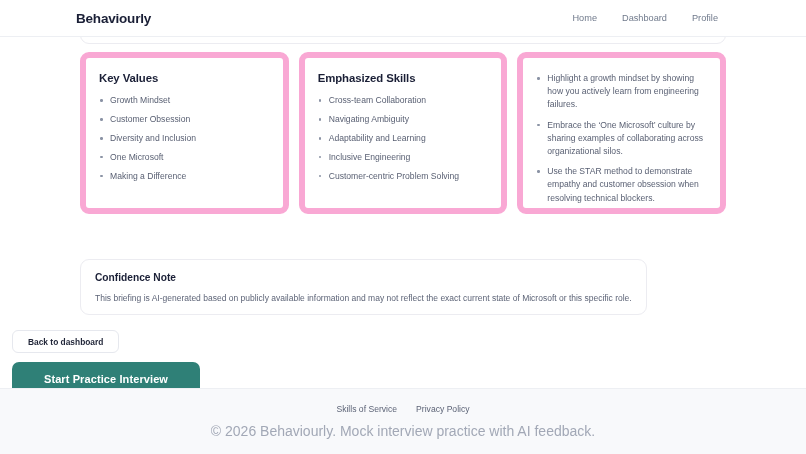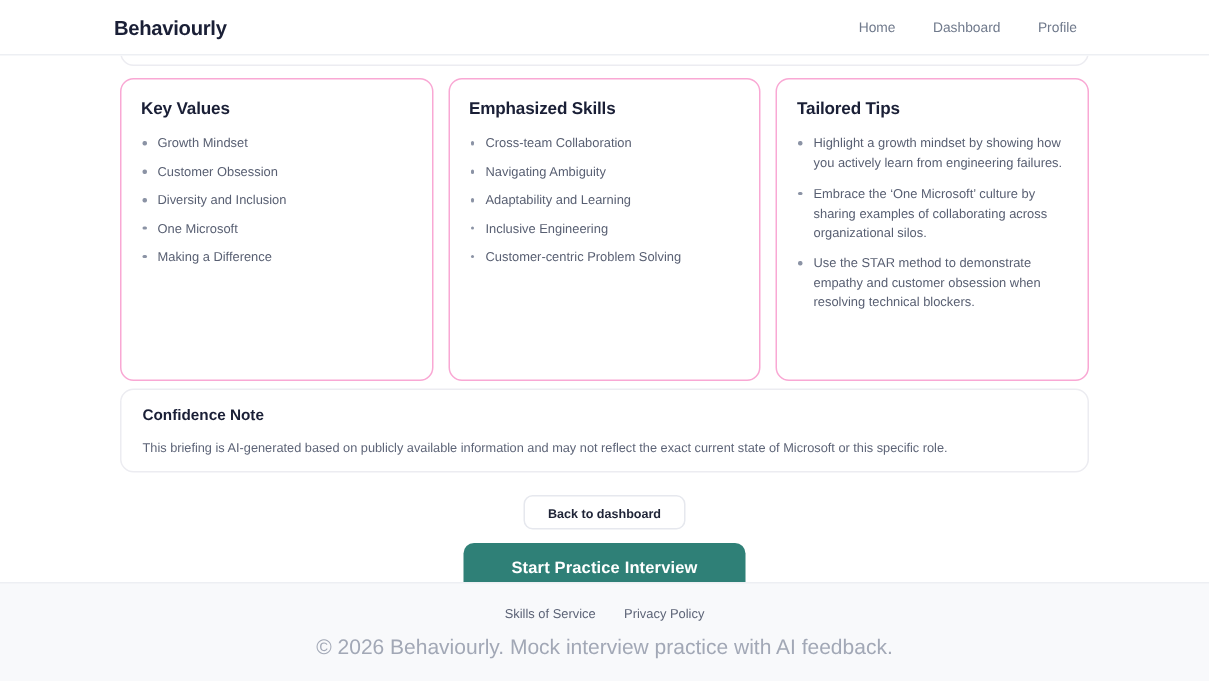--- a/index.html
+++ b/index.html
@@ -84,25 +84,25 @@
     position: absolute;
     left: 80px;
     top: 15px;
     width: 646px;
     display: flex;
     gap: 10px;
   }
 
   .card {
     background: #ffffff;
-    border: 1px solid #f9a8d4;
+    border: 6px solid #f9a8d4;
     border-radius: 9px;
     padding: 14px 14px 14px 13px;
     width: 209px;
-    height: 202px;
+    height: 162px;
     overflow: hidden;
   }
 
   .card-title {
     font-size: 11.4px;
     font-weight: 700;
     color: #1a1f36;
     letter-spacing: -0.1px;
     margin-bottom: 10px;
   }
@@ -136,21 +136,21 @@
   .bullets.tips li {
     line-height: 1.52;
     margin-bottom: 7.5px;
   }
 
   
   .note-card {
     position: absolute;
     left: 80px;
     top: 222px;
-    width: 646px;
+    width: 567px;
     height: 56px;
     background: #ffffff;
     border: 1px solid #ececf1;
     border-radius: 9px;
     padding: 12px 14px;
   }
 
   .note-title {
     font-size: 10.2px;
     font-weight: 700;
@@ -160,26 +160,26 @@
 
   .note-body {
     font-size: 8.5px;
     color: #5d6477;
     line-height: 1.4;
   }
 
   
   .actions {
     position: absolute;
-    left: 0;
+    left: 12px;
     right: 0;
     top: 293px;
     display: flex;
     flex-direction: column;
-    align-items: center;
+    align-items: flex-start;
   }
 
   .btn-secondary {
     display: inline-flex;
     align-items: center;
     justify-content: center;
     height: 23px;
     padding: 0 15px;
     background: #ffffff;
     border: 1px solid #e6e8ee;
@@ -278,21 +278,20 @@
         <ul class="bullets">
           <li>Cross-team Collaboration</li>
           <li>Navigating Ambiguity</li>
           <li>Adaptability and Learning</li>
           <li>Inclusive Engineering</li>
           <li>Customer-centric Problem Solving</li>
         </ul>
       </section>
 
       <section class="card">
-        <h2 class="card-title">Tailored Tips</h2>
         <ul class="bullets tips">
           <li>Highlight a growth mindset by showing how you actively learn from engineering failures.</li>
           <li>Embrace the ‘One Microsoft’ culture by sharing examples of collaborating across organizational silos.</li>
           <li>Use the STAR method to demonstrate empathy and customer obsession when resolving technical blockers.</li>
         </ul>
       </section>
 
     </div>
 
     <section class="note-card">

